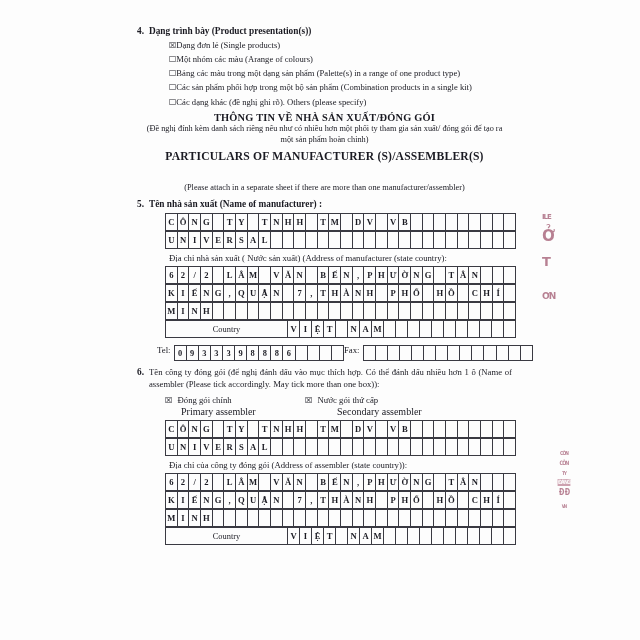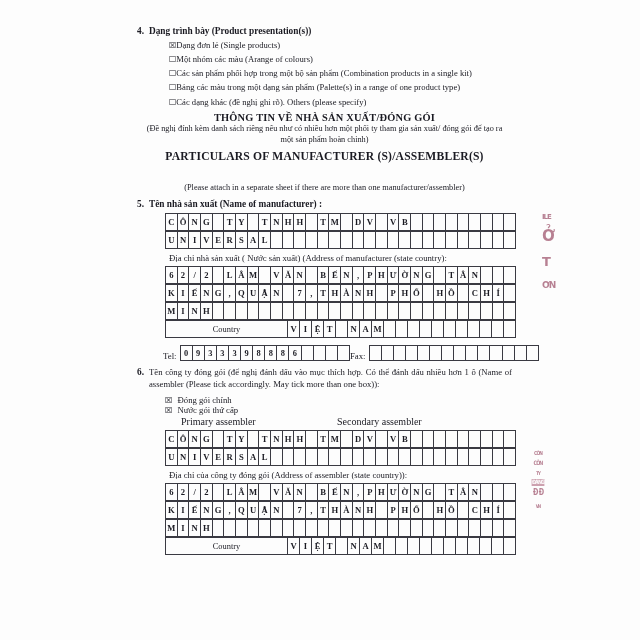--- a/index.html
+++ b/index.html
@@ -108,22 +108,22 @@
   .grid .cell.wide-label {
     flex: 11 1 0;
     font-weight: normal;
     font-size: 8.4px;
   }
   .grid.nogap { margin-top: 0; }
 
   
   .telfax {
     display: flex;
-    align-items: flex-end;
-    margin-left: 26px;
+    align-items: flex-start;
+    margin-left: 20px;
     margin-top: 7px;
     font-size: 8.8px;
   }
   .telfax .lab { margin-right: 3px; }
   .mini-grid {
     display: flex;
     border-left: 1px solid #3a3a42;
     border-top: 1px solid #3a3a42;
   }
   .mini-grid .cell {
@@ -138,21 +138,20 @@
     box-sizing: border-box;
   }
   .telfax .gap { width: 26px; }
 
   
   .tickrow {
     display: flex;
     margin-left: 28px;
     margin-top: 5px;
     font-size: 8.7px;
-    flex-direction: column;
   }
   .tickrow .col { width: 140px; }
   .tickrow .cb {
     font-family: "DejaVu Sans", sans-serif;
     font-size: 8.4px;
     margin-right: 5px;
   }
   .tickrow-en {
     display: flex;
     margin-left: 28px;
@@ -177,24 +176,24 @@
     height: 100px;
     line-height: 1.05;
   }
   #stamp-upper .l {
     display: block;
     font-weight: bold;
   }
   #stamp-upper .l1 { font-size: 7px; letter-spacing: -1px; }
   #stamp-upper .l2 { font-size: 15px; margin-top: 8px; }
   #stamp-upper .l3 { font-size: 13px; margin-top: 10px; }
-  #stamp-upper .l4 { font-size: 9px; margin-top: 12px; letter-spacing: -1px; }
+  #stamp-upper .l4 { font-size: 9px; margin-top: 23px; letter-spacing: -1px; }
 
   #stamp-lower {
-    left: 530px;
+    left: 556px;
     top: 450px;
     width: 16px;
     height: 82px;
     line-height: 1.1;
     text-align: center;
   }
   #stamp-lower .l {
     display: block;
     font-weight: bold;
     letter-spacing: -1.2px;
@@ -218,24 +217,24 @@
       <span class="sec-txt">Dạng trình bày (Product presentation(s))</span>
     </div>
 
     <div class="opt">
       <span class="box">☒</span><span>Dạng đơn lẻ  (Single products)</span>
     </div>
     <div class="opt">
       <span class="box">☐</span><span>Một nhóm các màu (Arange of colours)</span>
     </div>
     <div class="opt">
+      <span class="box">☐</span><span>Bảng các màu trong một dạng sản phẩm (Palette(s) in a range of one product type)</span>
+    </div>
+    <div class="opt">
       <span class="box">☐</span><span>Các sản phẩm phối hợp trong một bộ sản phẩm (Combination products in a single kit)</span>
-    </div>
-    <div class="opt">
-      <span class="box">☐</span><span>Bảng các màu trong một dạng sản phẩm (Palette(s) in a range of one product type)</span>
     </div>
     <div class="opt">
       <span class="box">☐</span><span>Các dạng khác (đề nghị ghi rõ). Others (please specify)</span>
     </div>
 
     <div class="center-title">THÔNG TIN VỀ NHÀ SẢN XUẤT/ĐÓNG GÓI</div>
     <div class="center-note">(Đề nghị đính kèm danh sách riêng nếu như có nhiều hơn một phối ty tham gia sản xuất/ đóng gói để tạo ra một sản phẩm hoàn chỉnh)</div>
     <div class="center-title big">PARTICULARS OF MANUFACTURER (S)/ASSEMBLER(S)</div>
     <div class="center-note wide">(Please attach in a separate sheet if there are more than one manufacturer/assembler)</div>
 

